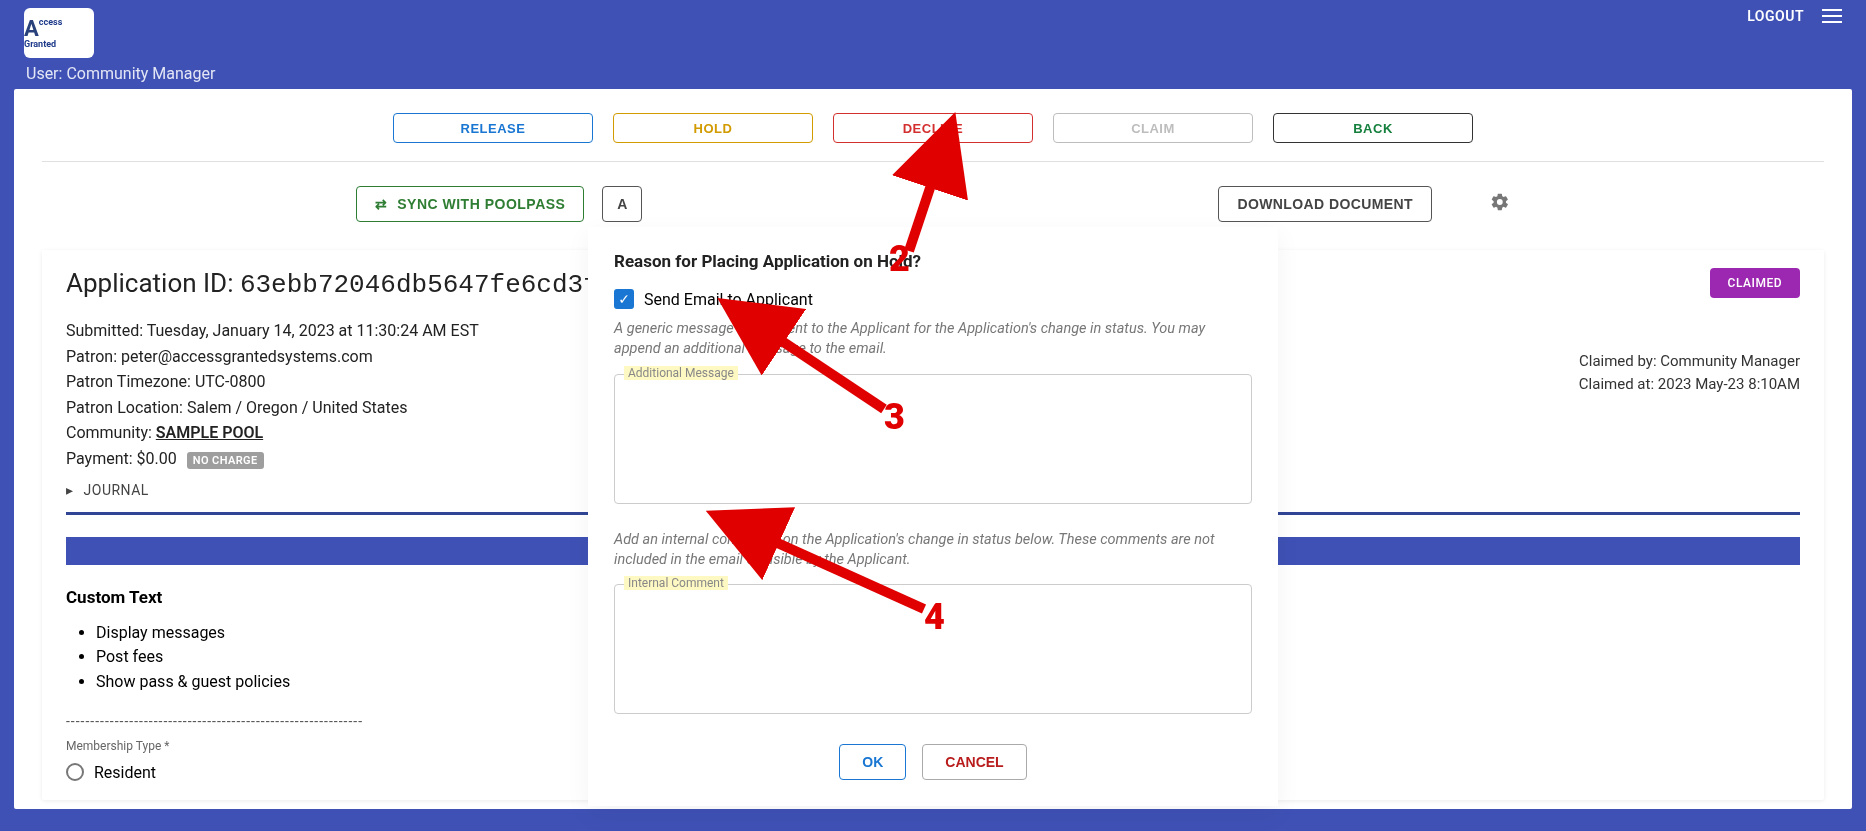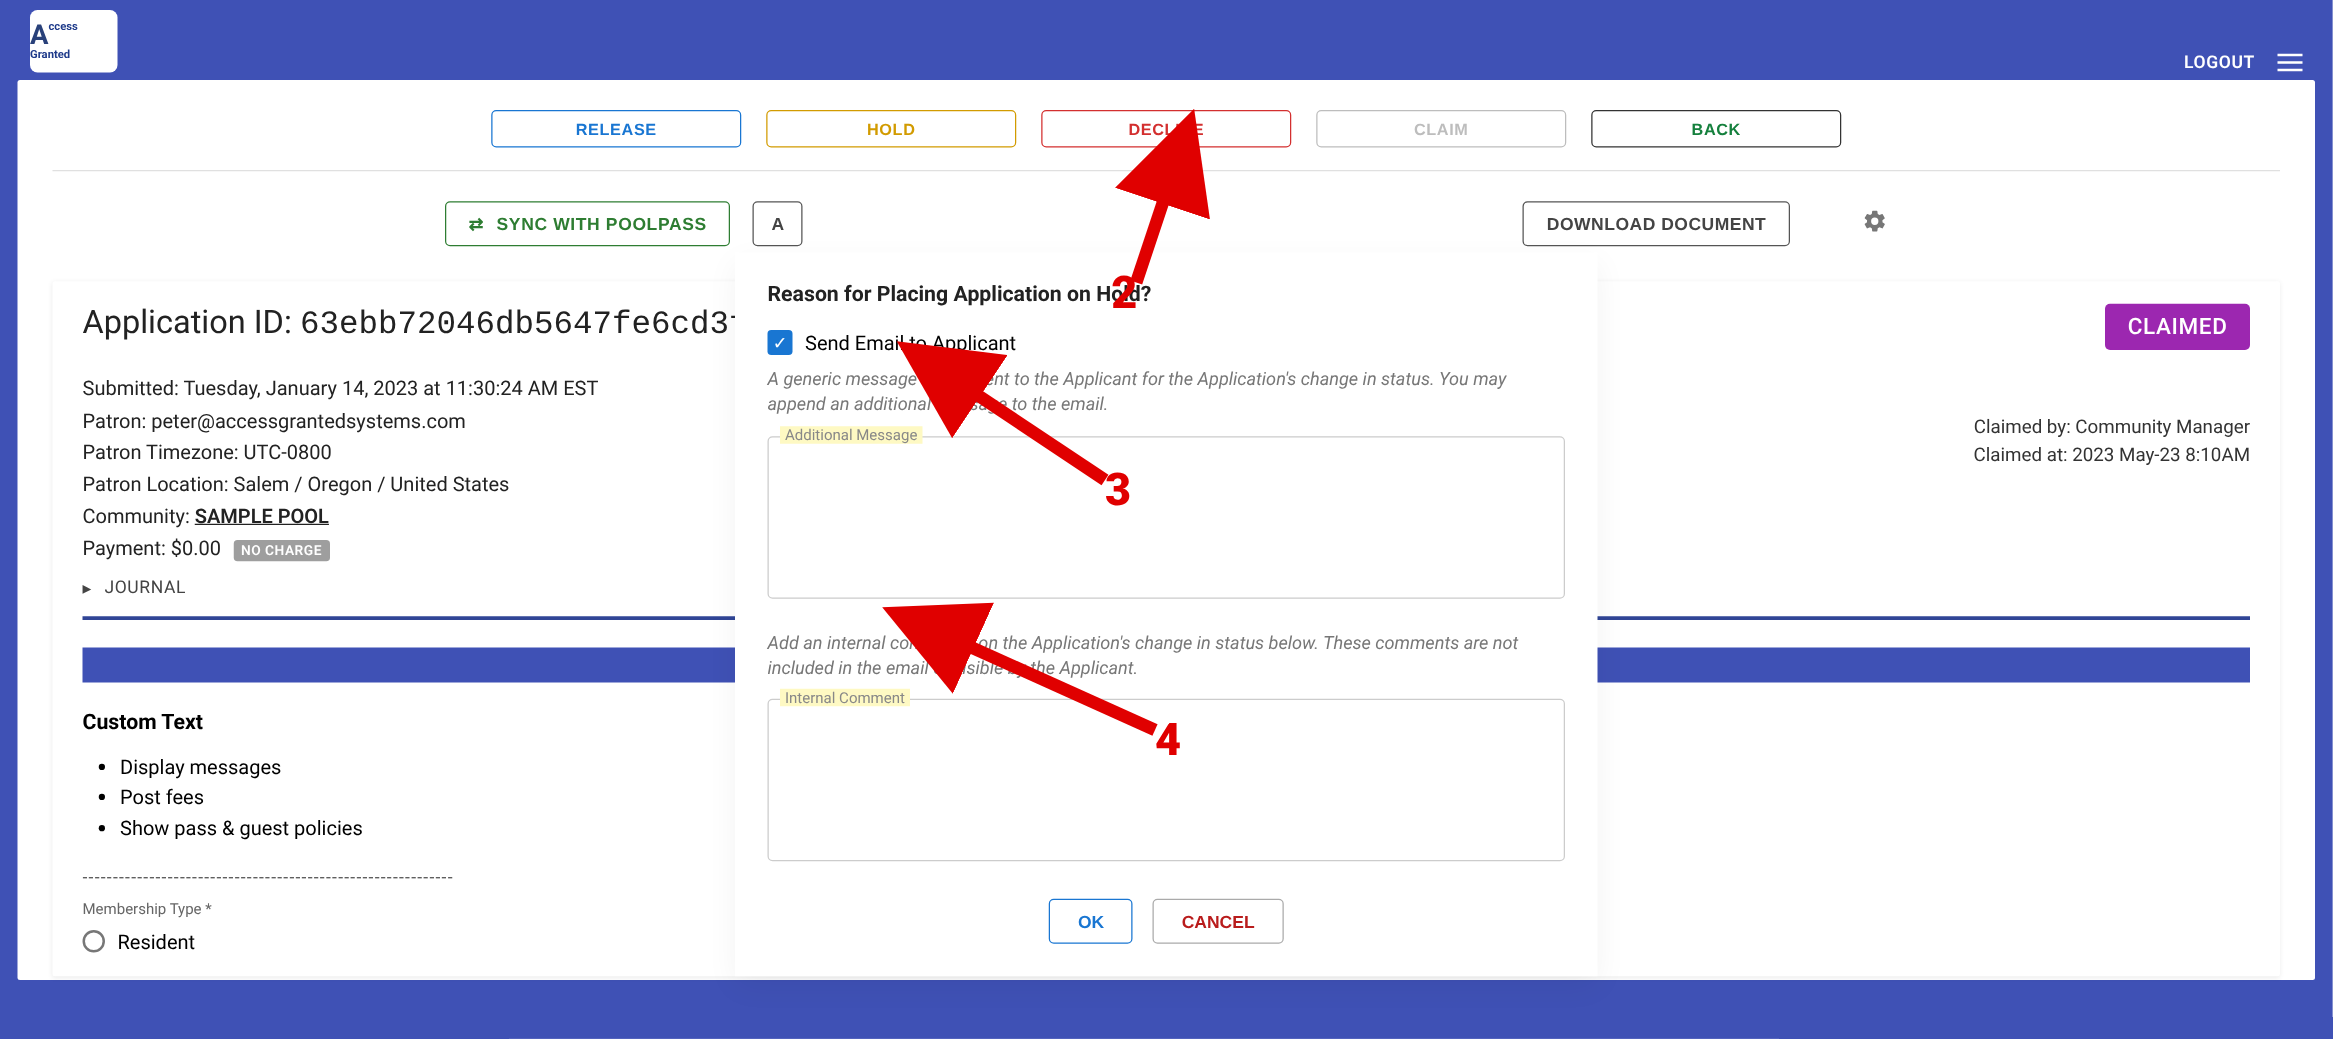--- a/index.html
+++ b/index.html
@@ -17,21 +17,21 @@
     width: 100%;
     height: 100%;
   }
   
   .header {
     color: #fff;
     padding: 8px 10px 6px 10px;
   }
   .header-top {
     display: flex;
-    align-items: flex-end;
+    align-items: flex-start;
     justify-content: space-between;
   }
   .logo-title {
     display: flex;
     align-items: center;
     gap: 12px;
   }
   .logo {
     width: 70px;
     height: 50px;
@@ -173,21 +173,21 @@
     align-items: flex-start;
     justify-content: space-between;
   }
   .app-id { font-size: 26px; font-weight: 400; color:#222; }
   .app-id .mono { font-family: "Courier New", monospace; font-size: 26px; }
   .claimed-badge {
     background: #9c27b0;
     color:#fff;
     border-radius:4px;
     padding: 8px 18px;
-    font-size:18px;
+    font-size:12px;
     letter-spacing:.5px;
     font-weight:500;
   }
   .meta {
     margin-top: 18px;
     font-size: 16px;
     color:#222;
     line-height: 1.6;
   }
   .meta a { color:#222; text-decoration: underline; font-weight:600;}
@@ -307,20 +307,21 @@
       </div>
       <div class="header-right">
         <a class="logout-link">LOGOUT</a>
         <div class="burger">
           <span></span>
             <span></span>
             <span></span>
         </div>
       </div>
     </div>
+    <div class="subheader">User: Community Manager</div>
   </div>
 
   <div class="surface">
 
     <div class="action-row">
       <button class="act-btn b-release">RELEASE</button>
       <button class="act-btn b-hold">HOLD</button>
       <button class="act-btn b-decline">DECLINE</button>
       <button class="act-btn b-claim">CLAIM</button>
       <button class="act-btn b-back">BACK</button>

